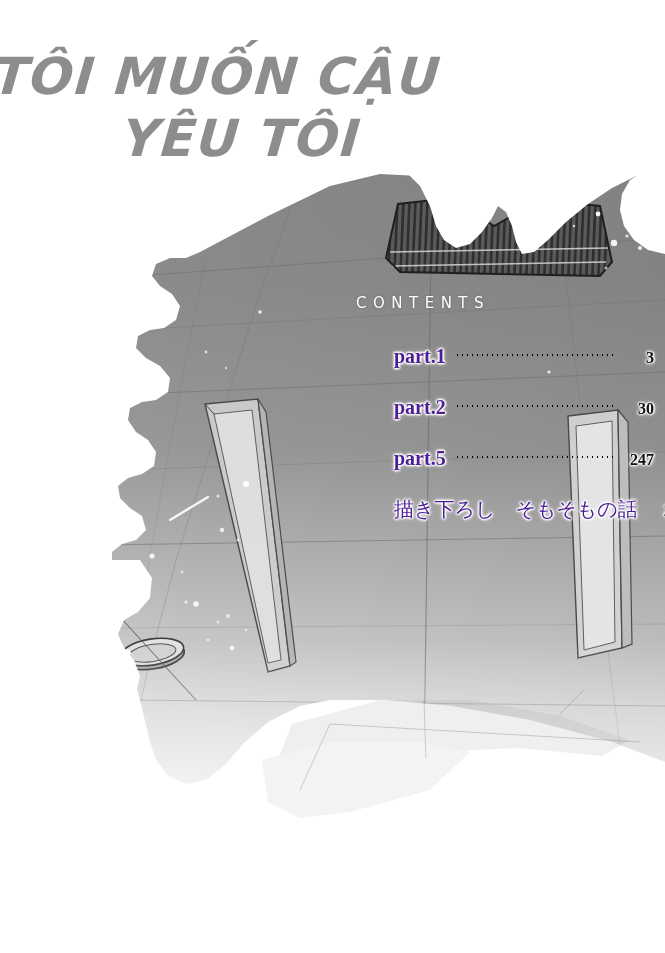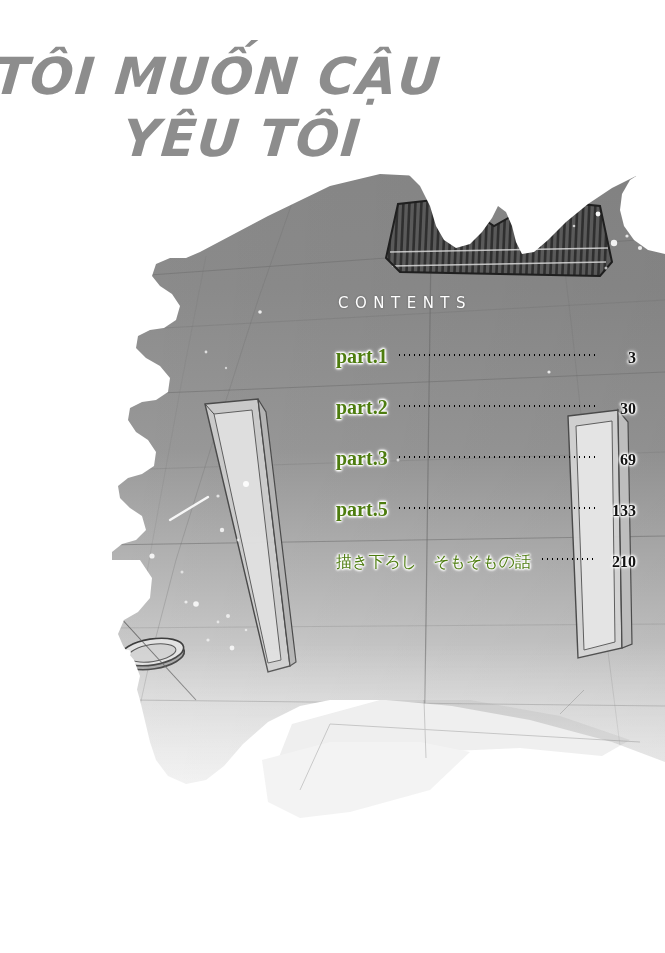--- a/index.html
+++ b/index.html
@@ -53,21 +53,21 @@
   }
   .title-line-2 {
     font-size: 51px;
     margin-top: 12px;
     margin-left: 54px;
   }
 
   
   #contents-block {
     position: absolute;
-    left: 336px;
+    left: 354px;
     top: 296px;
     width: 300px;
     z-index: 40;
   }
   #contents-heading {
     color: #ffffff;
     font-family: "DejaVu Sans", sans-serif;
     font-size: 15px;
     font-weight: 400;
     letter-spacing: 6.5px;
@@ -77,35 +77,36 @@
   }
 
   .toc-row {
     position: relative;
     display: flex;
     align-items: baseline;
     height: 22px;
     margin-bottom: 29px;
   }
   .toc-label {
-    color: #4d7c0f;
+    color: #4c1d95;
     font-family: "Liberation Serif", serif;
     font-weight: 700;
     font-size: 20px;
     line-height: 22px;
     white-space: nowrap;
     text-shadow:
       0 0 3px #fff, 0 0 3px #fff, 0 0 5px #fff,
       1px 0 2px #fff, -1px 0 2px #fff,
       0 1px 2px #fff, 0 -1px 2px #fff;
+    margin-left: 40px;
   }
   .toc-label.jp {
     font-family: "DejaVu Sans", sans-serif;
     font-weight: 400;
-    font-size: 16px;
+    font-size: 20px;
   }
   .toc-leader {
     flex: 1 1 auto;
     height: 22px;
     margin: 0 7px 0 9px;
     position: relative;
     overflow: hidden;
   }
   .toc-leader::before {
     content: "";
@@ -366,31 +367,26 @@
       <span class="toc-leader"></span>
       <span class="toc-page">3</span>
     </div>
 
     <div class="toc-row">
       <span class="toc-label">part.2</span>
       <span class="toc-leader"></span>
       <span class="toc-page">30</span>
     </div>
 
-    <div class="toc-row">
-      <span class="toc-label">part.3</span>
-      <span class="toc-leader"></span>
-      <span class="toc-page">69</span>
-    </div>
 
 
     <div class="toc-row">
       <span class="toc-label">part.5</span>
       <span class="toc-leader"></span>
-      <span class="toc-page">133</span>
+      <span class="toc-page">247</span>
     </div>
 
     <div class="toc-row">
       <span class="toc-label jp">描き下ろし　そもそもの話</span>
       <span class="toc-leader"></span>
       <span class="toc-page">210</span>
     </div>
 
   </div>
 

